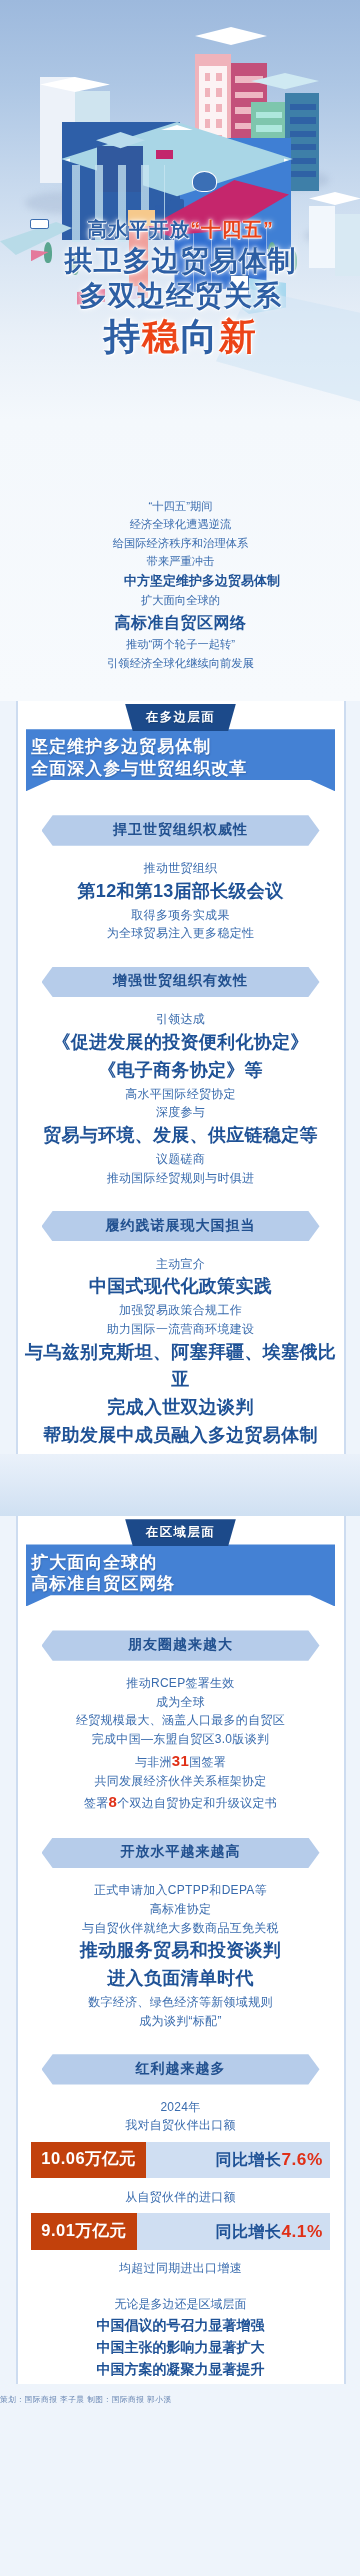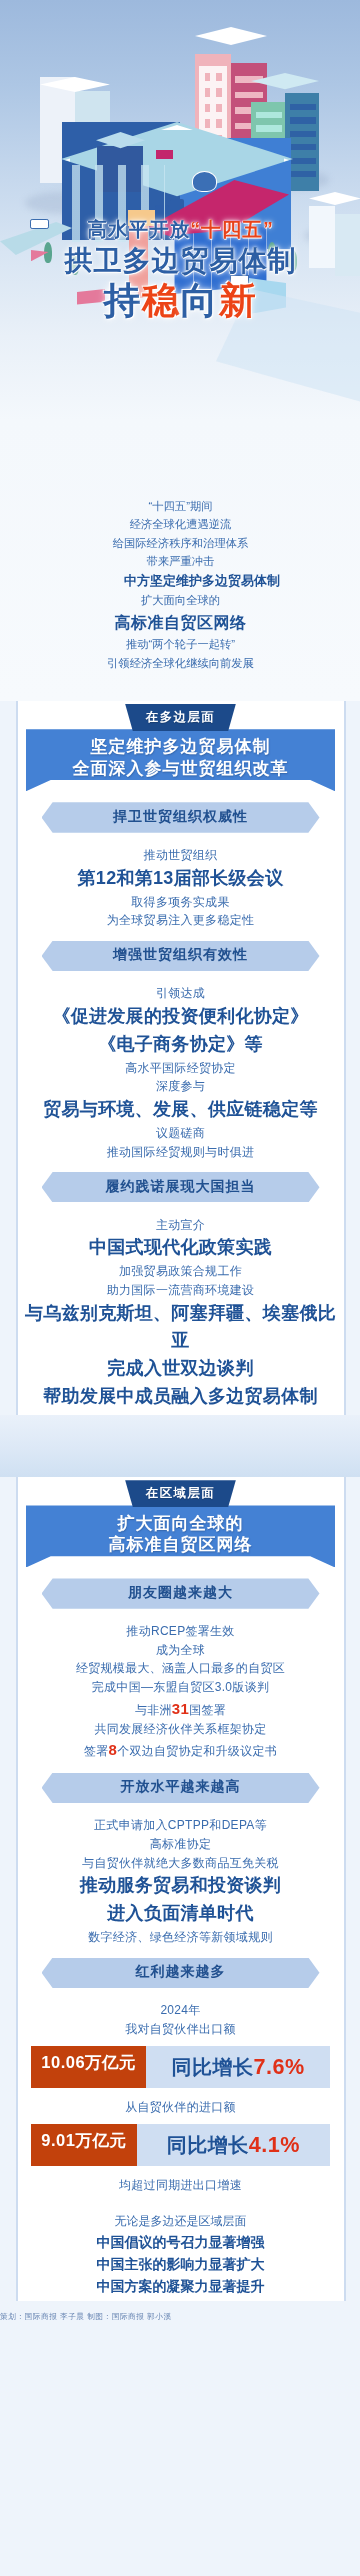--- a/index.html
+++ b/index.html
@@ -121,35 +121,35 @@
     z-index: 3;
     clip-path: polygon(0 0, 100% 0, 93% 100%, 7% 100%);
     margin-bottom: -2.1px;
     text-shadow: 0 0.5px 1px rgba(0,0,0,0.18);
   }
   .banner-main {
     position: relative;
     width: 309px;
     background: #4481d4;
     color: #ffffff;
-    text-align: center;
+    text-align: left;
     padding: 7.2px 5.2px 11.3px 5.2px;
     font-size: 17px;
     font-weight: 700;
     letter-spacing: 1px;
     line-height: 1.28;
     clip-path: polygon(0 0, 100% 0, 100% 100%, 92% 82%, 8% 82%, 0 100%);
     text-shadow: 0.5px 1px 1.5px rgba(20,50,95,0.35);
     z-index: 2;
   }
 
   
   .sub-head {
     width: 278px;
-    margin: 11px auto 0 auto;
+    margin: 24px auto 0 auto;
     background: #b6ccea;
     color: #21508f;
     font-size: 14px;
     font-weight: 700;
     letter-spacing: 1px;
     text-align: center;
     padding: 5.7px 0 6.7px 0;
     clip-path: polygon(4% 0, 96% 0, 100% 50%, 96% 100%, 4% 100%, 0 50%);
   }
 
@@ -176,26 +176,26 @@
     font-size: 16.5px;
     font-weight: 700;
     padding: 4.1px 10.3px 5.2px 10.3px;
     letter-spacing: 0.5px;
     white-space: nowrap;
   }
   .stat-cmp {
     flex: 1 1 auto;
     background: #cfdef2;
     color: #1f5296;
-    font-size: 20px;
+    font-size: 16px;
     font-weight: 700;
     padding: 4.1px 7.2px 5.2px 7.2px;
     letter-spacing: 0.5px;
     white-space: nowrap;
-    text-align: center;
+    text-align: right;
   }
   .stat-cmp .pct { color: #e03017; font-size: 1.08em; }
 
   .closing { text-align: center; margin-top: 17.5px; line-height: 1.58; }
   .closing .ln { font-size: 12px; color: #3a6cae; }
   .closing .ln.b { font-size: 14px; color: #1f5296; font-weight: 700; }
 
   
   .footer {
     width: 361px;
@@ -303,20 +303,21 @@
          clip-path:polygon(16% 0,100% 14%,100% 82%,16% 100%,0 86%,0 12%);"></div>
     <div style="position:absolute;left:230px;top:275px;width:18.5px;height:24px;background:#ffffff;border:1.5px solid #2e5fa8;"></div>
 
     <div style="position:absolute;left:216px;top:289px;width:170px;height:113px;background:#cfe3f4;opacity:.55;
          clip-path:polygon(20% 0,100% 26%,86% 100%,0 64%);"></div>
   </div>
 
   <div class="title-wrap">
     <div class="t-line1"><span>高水平开放</span><span class="quoted">“十四五”</span></div>
     <div class="t-line2">拱卫多边贸易体制</div>
+    <div class="t-line3">多双边经贸关系</div>
     <div class="t-line4">
       <span>持</span><span class="accent">稳</span><span>向</span><span class="accent">新</span>
     </div>
   </div>
 
   <div class="intro" id="intro-block">
       <p>“十四五”期间</p>
       <p>经济全球化遭遇逆流</p>
       <p>给国际经济秩序和治理体系</p>
       <p>带来严重冲击</p>
@@ -386,20 +387,21 @@
         <div class="ln"><span>签署</span><span class="red">8</span><span>个双边自贸协定和升级议定书</span></div>
       </div>
       <div class="sub-head">开放水平越来越高</div>
       <div class="body-block">
         <div class="ln">正式申请加入CPTPP和DEPA等</div>
         <div class="ln">高标准协定</div>
         <div class="ln">与自贸伙伴就绝大多数商品互免关税</div>
         <div class="ln b">推动服务贸易和投资谈判</div>
         <div class="ln b">进入负面清单时代</div>
         <div class="ln">数字经济、绿色经济等新领域规则</div>
+        <div class="ln">成为谈判“标配”</div>
       </div>
       <div class="sub-head">红利越来越多</div>
       <div class="body-block">
         <div class="ln">2024年</div>
         <div class="ln">我对自贸伙伴出口额</div>
         <div class="stat-row">
           <div class="stat-val">10.06万亿元</div>
           <div class="stat-cmp"><span>同比增长</span><span class="pct">7.6%</span></div>
         </div>
         <div class="ln" style="margin-top: 9.3px;">从自贸伙伴的进口额</div>

